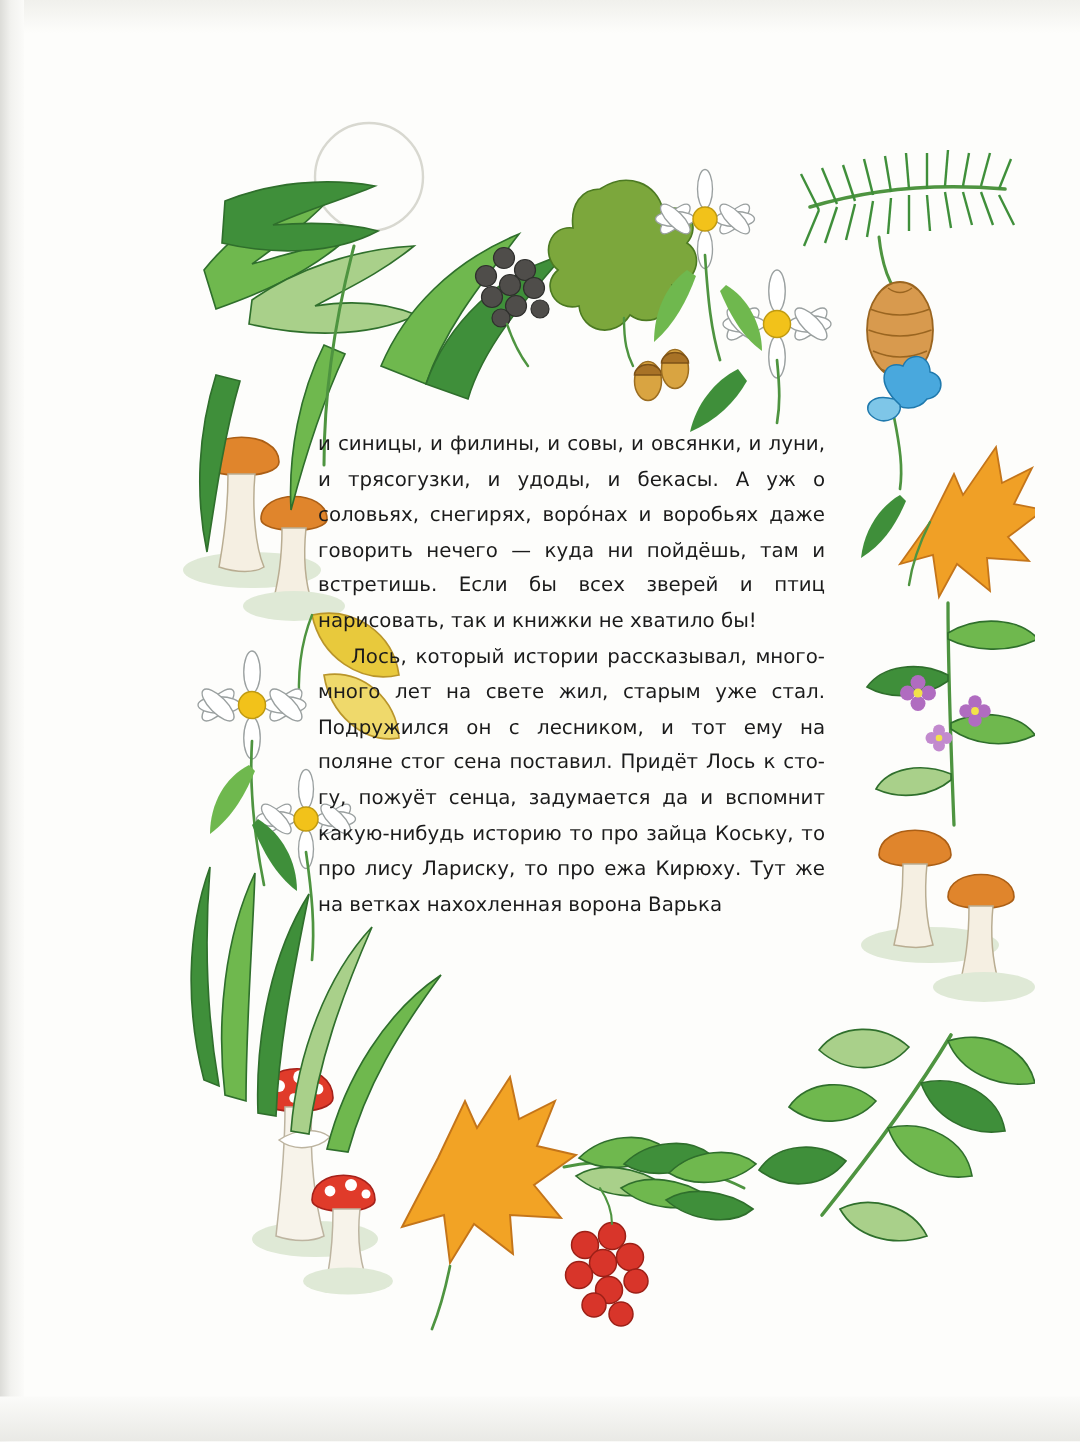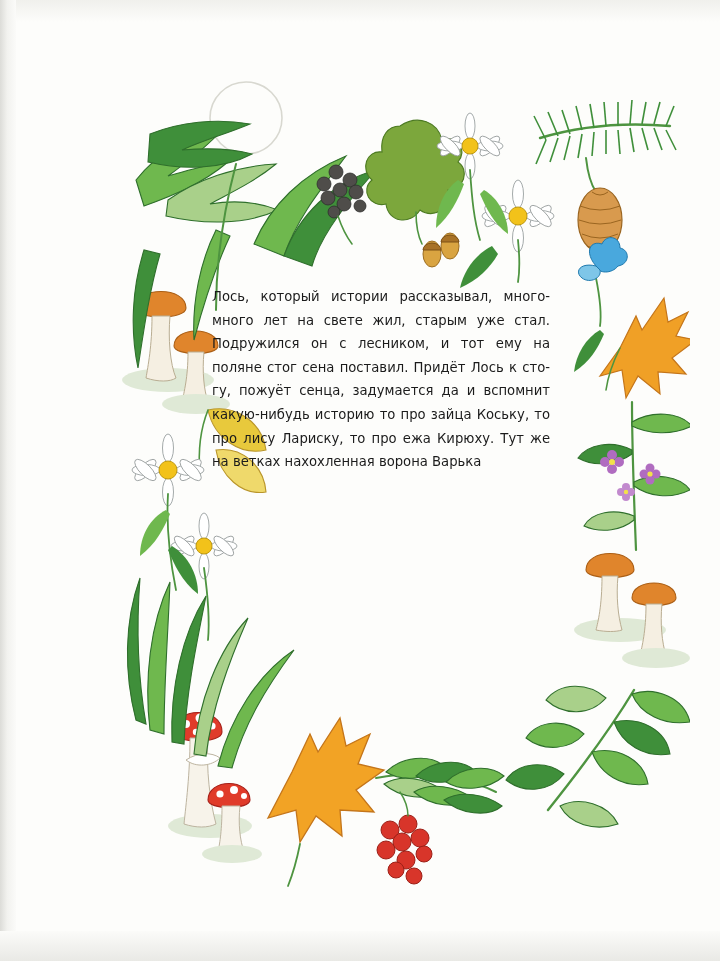--- a/index.html
+++ b/index.html
@@ -424,16 +424,17 @@
         <path class="outl" d="M176 200 C160 232 152 272 154 310 C164 272 176 236 190 206 Z"></path>
       </g>
 
       <g>
         <path class="stem" stroke-width="2" d="M196 134 C184 180 176 230 176 280"></path>
       </g>
     </svg>
   </div>
 
   <div class="text-block">
+    <p class="para">и синицы, и филины, и совы, и овсян­ки, и луни, и трясогузки, и удоды, и бекасы. А уж о соловьях, снегирях, воро́нах и воробьях даже говорить нечего — куда ни пойдёшь, там и встретишь. Если бы всех зверей и птиц нарисовать, так и книжки не хватило бы!</p>
     <p class="para">Лось, который истории рассказы­вал, много-много лет на свете жил, старым уже стал. Подружился он с лесником, и тот ему на поляне стог сена поставил. Придёт Лось к сто­гу, пожуёт сенца, задумается да и вспомнит какую-нибудь историю то про зайца Коську, то про лису Лари­ску, то про ежа Кирюху. Тут же на ветках нахохленная ворона Варька</p>
   </div>
 
 </div>
 
 </body></html>

